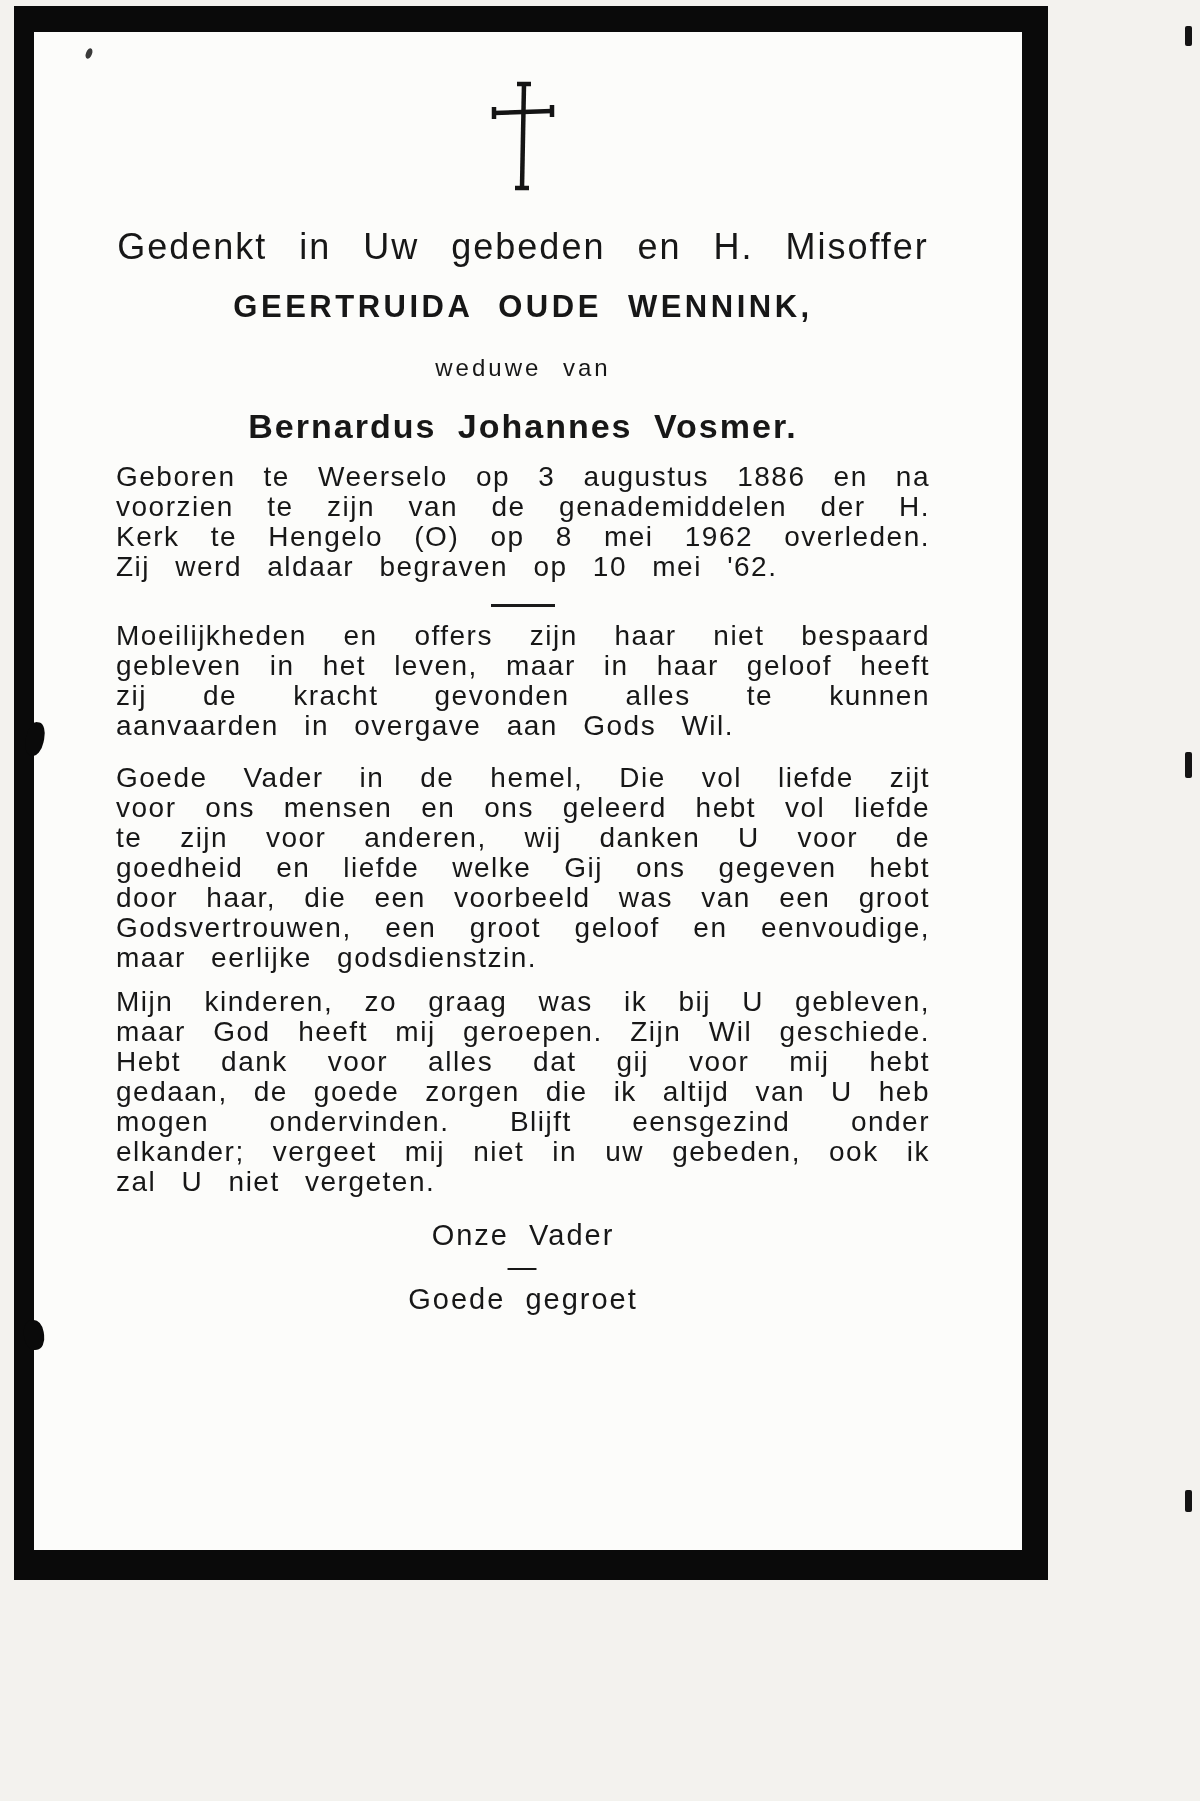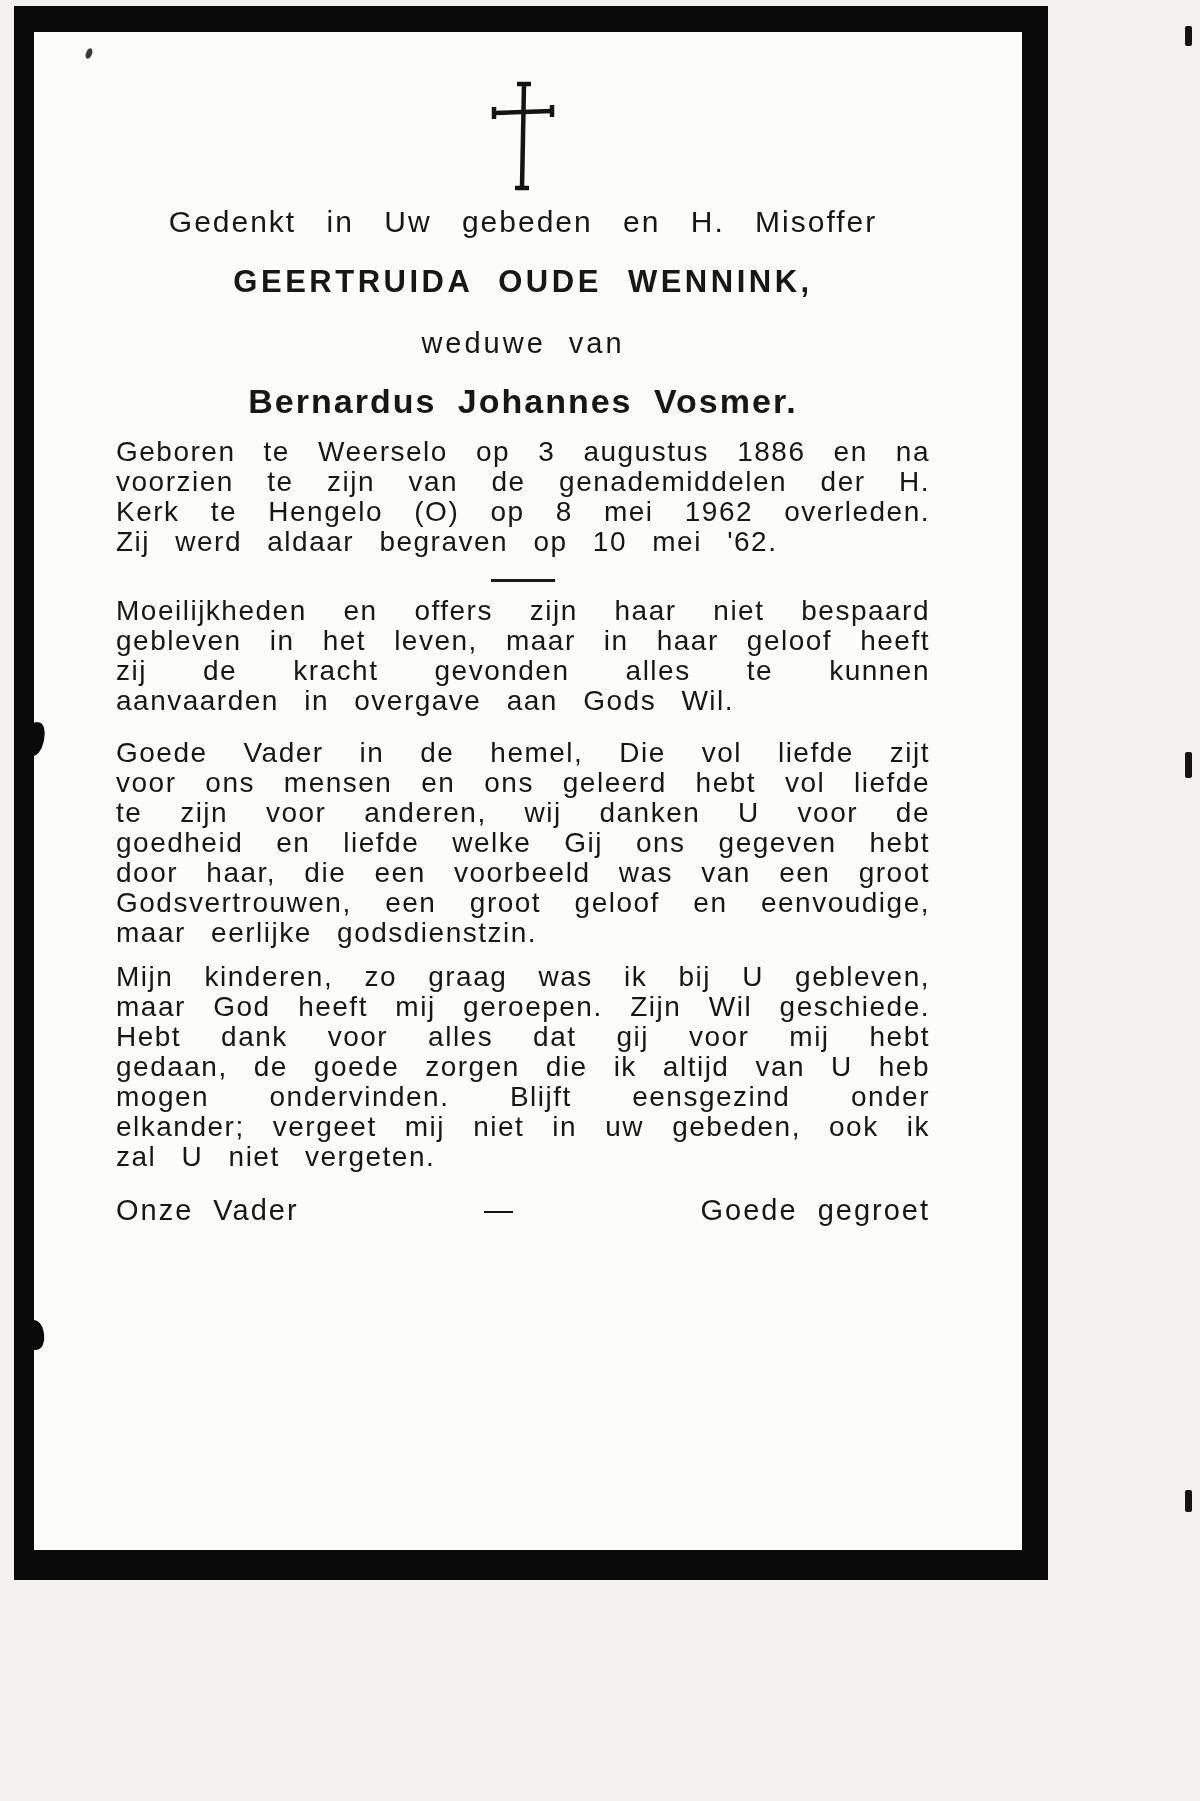--- a/index.html
+++ b/index.html
@@ -22,33 +22,33 @@
   }
   .paper {
     position: relative;
     width: 100%; height: 100%;
     padding: 42px 92px 0 82px;
     overflow: hidden;
   }
   .center { text-align: center; }
   .cross-wrap { margin-top: 6px; }
   .intro {
-    margin-top: 9px;
-    font-size: 30px; line-height: 34px;
+    margin-top: 34px;
+    font-size: 36px; line-height: 34px;
     letter-spacing: 2px; word-spacing: 20px;
   }
   .name {
     margin-top: 26px;
     font-size: 31px; line-height: 34px;
     font-weight: bold;
     letter-spacing: 3.5px; word-spacing: 14px; text-align: center;
   }
   .relation {
     margin-top: 28px;
-    font-size: 29px; line-height: 32px;
+    font-size: 24px; line-height: 32px;
     letter-spacing: 3px; word-spacing: 12px;
   }
   .spouse {
     margin-top: 26px;
     font-size: 34px; line-height: 32px;
     font-weight: bold;
     letter-spacing: 2px; word-spacing: 10px;
   }
   .bio, .para {
     font-size: 28px; line-height: 30px;
@@ -67,21 +67,21 @@
     margin-top: 20px;
     font-size: 29px; line-height: 32px;
     letter-spacing: 2.5px; word-spacing: 14px;
   }
   .footer {
     margin-top: 22px;
     display: flex;
     justify-content: space-between;
     align-items: center;
     font-size: 29px; line-height: 32px;
-    letter-spacing: 2px; word-spacing: 10px;
+    letter-spacing: 2px; word-spacing: 10px; flex-direction: column;
   }
   
   .smudge {
     position: absolute;
     background: #0a0a0a;
     border-radius: 45%;
   }
   .smudge.s1 { left: -8px; top: 690px; width: 18px; height: 34px; transform: rotate(12deg); }
   .smudge.s2 { left: -10px; top: 1288px; width: 20px; height: 30px; transform: rotate(-8deg); }
   .speck {

